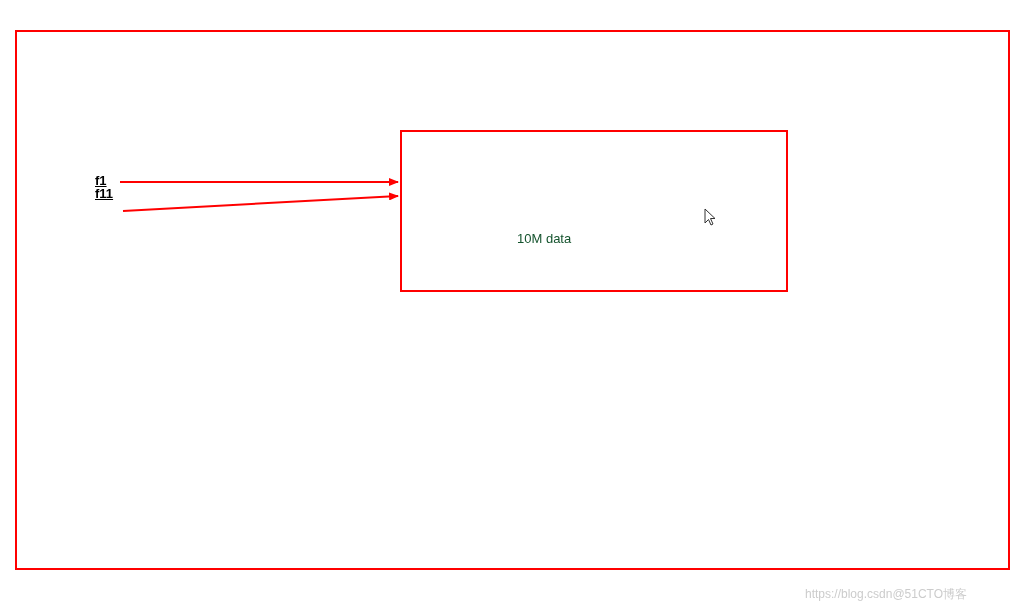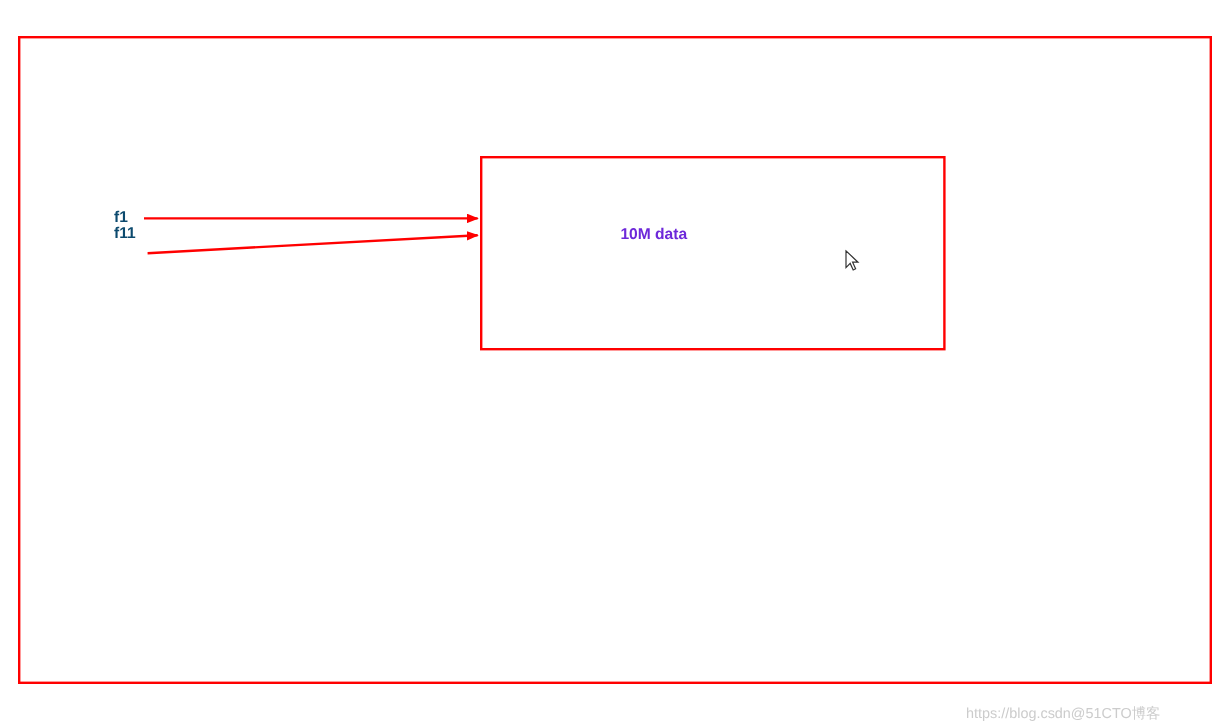--- a/index.html
+++ b/index.html
@@ -1,20 +1,20 @@
 <!DOCTYPE html>
 <html><head>
   <meta charset="utf-8">
   <style>
     * { margin: 0; padding: 0; box-sizing: border-box; }
     html, body { width: 1022px; height: 604px; background: #ffffff; font-family: Arial, sans-serif; overflow: hidden; position: relative; }
     .outer-box { position: absolute; border: 2px solid #ff0000; }
     .inner-box { position: absolute; border: 2px solid #ff0000; }
-    .label { position: absolute; color: #0c4a6e; font-size: 13px; font-weight: bold; }
-    .box-text { position: absolute; color: #6d28d9; font-size: 13px; font-weight: bold; }
+    .label { position: absolute; color: #000000; font-size: 13px; font-weight: bold; text-decoration: underline; }
+    .box-text { position: absolute; color: #14532d; font-size: 13px; font-weight: normal; margin-top: 44px; }
     .watermark { position: absolute; color: #cccccc; font-size: 12px; text-align: center; }
     svg.arrows { position: absolute; top: 0; left: 0; pointer-events: none; }
     .cursor-icon { position: absolute; width: 14px; height: 20px; }
   </style>
 </head>
 <body>
 
 <div class="outer-box" style="left: 15px; top: 30px; width: 995px; height: 540px;"></div>
 
 <div class="inner-box" style="left: 400px; top: 130px; width: 388px; height: 162px;">

